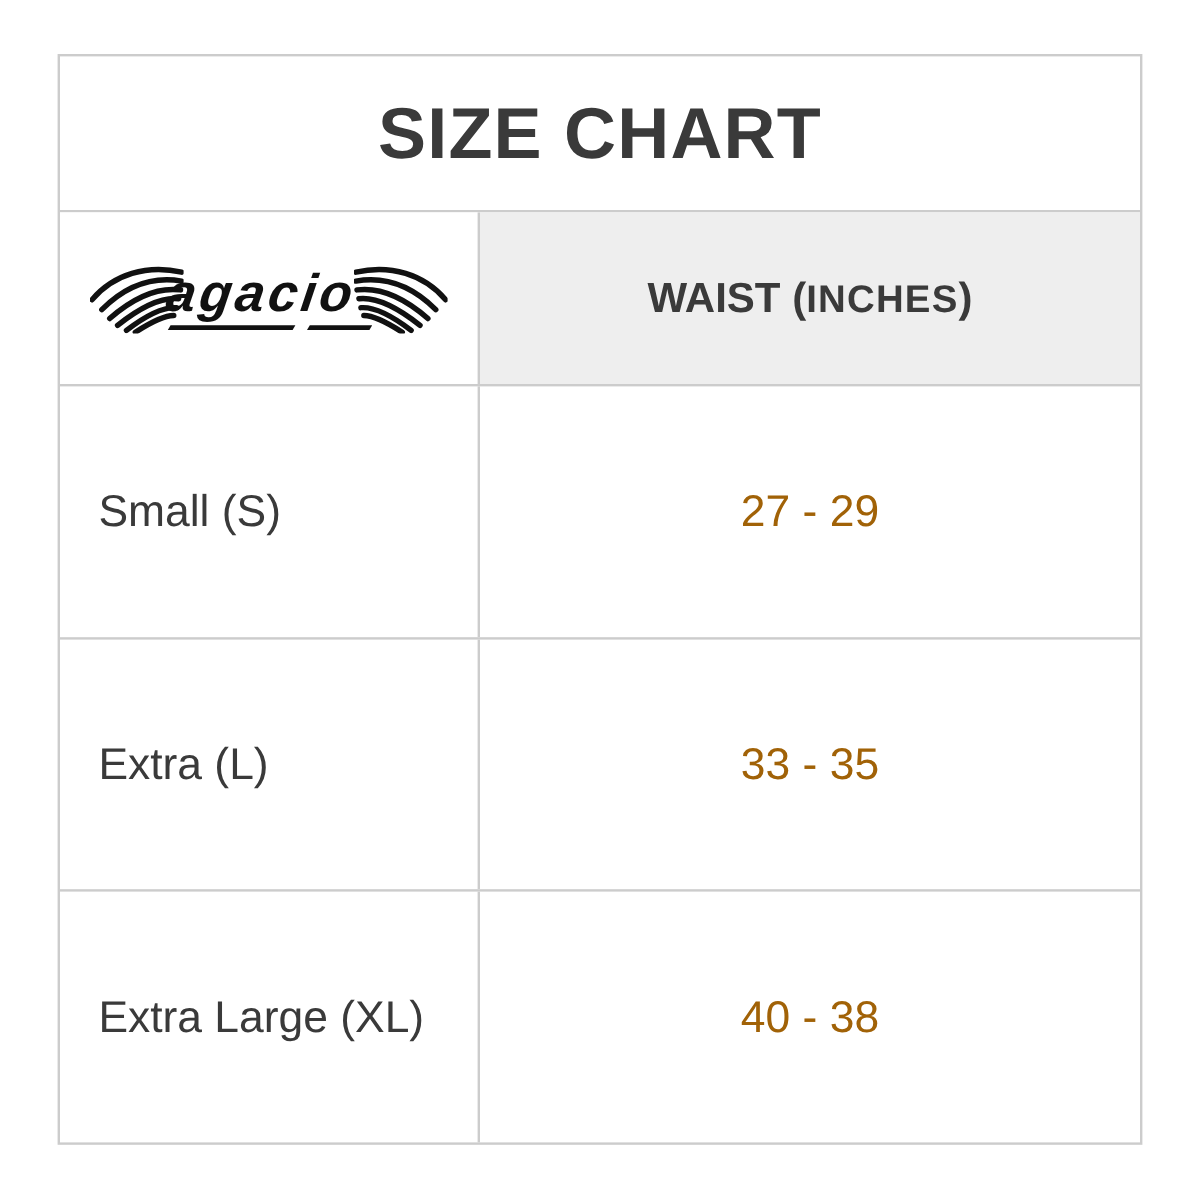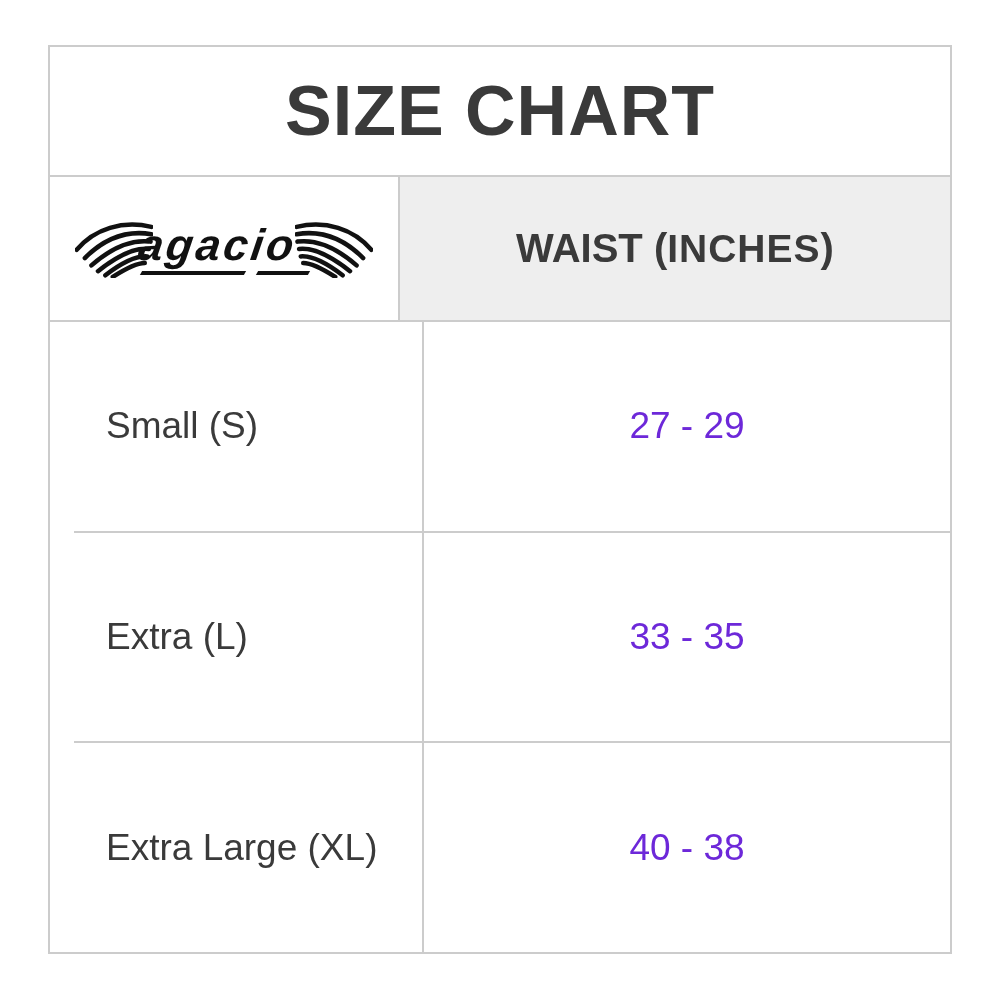--- a/index.html
+++ b/index.html
@@ -25,74 +25,73 @@
   }
   .title-row {
     height: 130px;
     box-sizing: border-box;
     border-bottom: 2px solid #cccccc;
     display: flex;
     align-items: center;
     justify-content: center;
   }
   .title-text {
-    font-size: 70px;
+    font-size: 60px;
     font-weight: bold;
     letter-spacing: 1px;
     color: #3a3a3a;
   }
   .row {
     display: flex;
     box-sizing: border-box;
     border-bottom: 2px solid #cccccc;
   }
   .row:last-child { border-bottom: none; }
   .header-row { height: 145px; }
   .rows-wrap {
     flex: 1;
     display: flex;
     flex-direction: column;
-    padding-left: 24px;
   }
   .data-row { flex: 1; }
   .cell {
     box-sizing: border-box;
     display: flex;
     align-items: center;
   }
   .cell.left {
     width: 350px;
     border-right: 2px solid #cccccc;
   }
   .cell.right {
     flex: 1;
     justify-content: center;
   }
   .header-left { justify-content: center; background: #ffffff; }
   .header-right { background: #eeeeee; }
   .waist-line { white-space: nowrap; }
   .waist-big {
-    font-size: 40px;
+    font-size: 35px;
     font-weight: bold;
     color: #3a3a3a;
   }
   .waist-small {
-    font-size: 39px;
+    font-size: 32px;
     font-weight: bold;
     letter-spacing: 1px;
     color: #3a3a3a;
   }
   .size-cell-text {
     font-size: 37px;
     color: #3a3a3a;
     padding-left: 32px;
   }
   .waist-cell-text {
     font-size: 37px;
-    color: #6d28d9;
+    color: #a16207;
   }
   
   .logo {
     display: flex;
     align-items: center;
   }
   .wing { display: inline-flex; flex-shrink: 0; }
   .wing svg { display: block; }
   .wing-right svg { transform: scaleX(-1); }
   .wing-left  { margin-right: -14px; }

